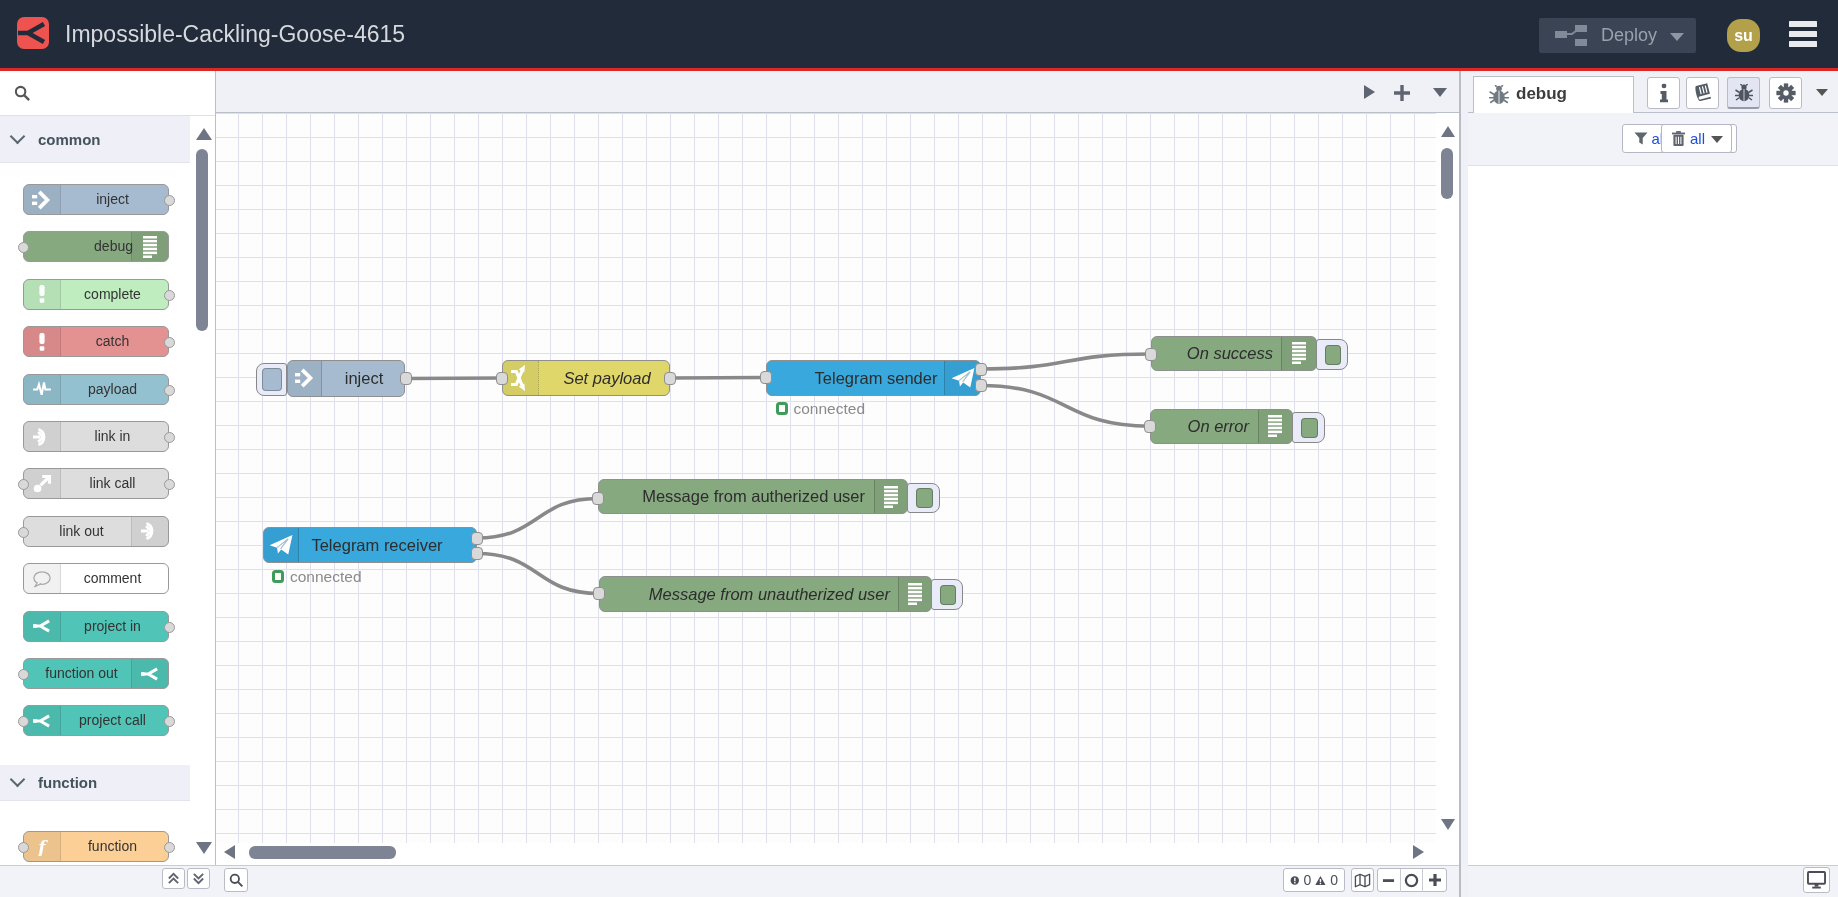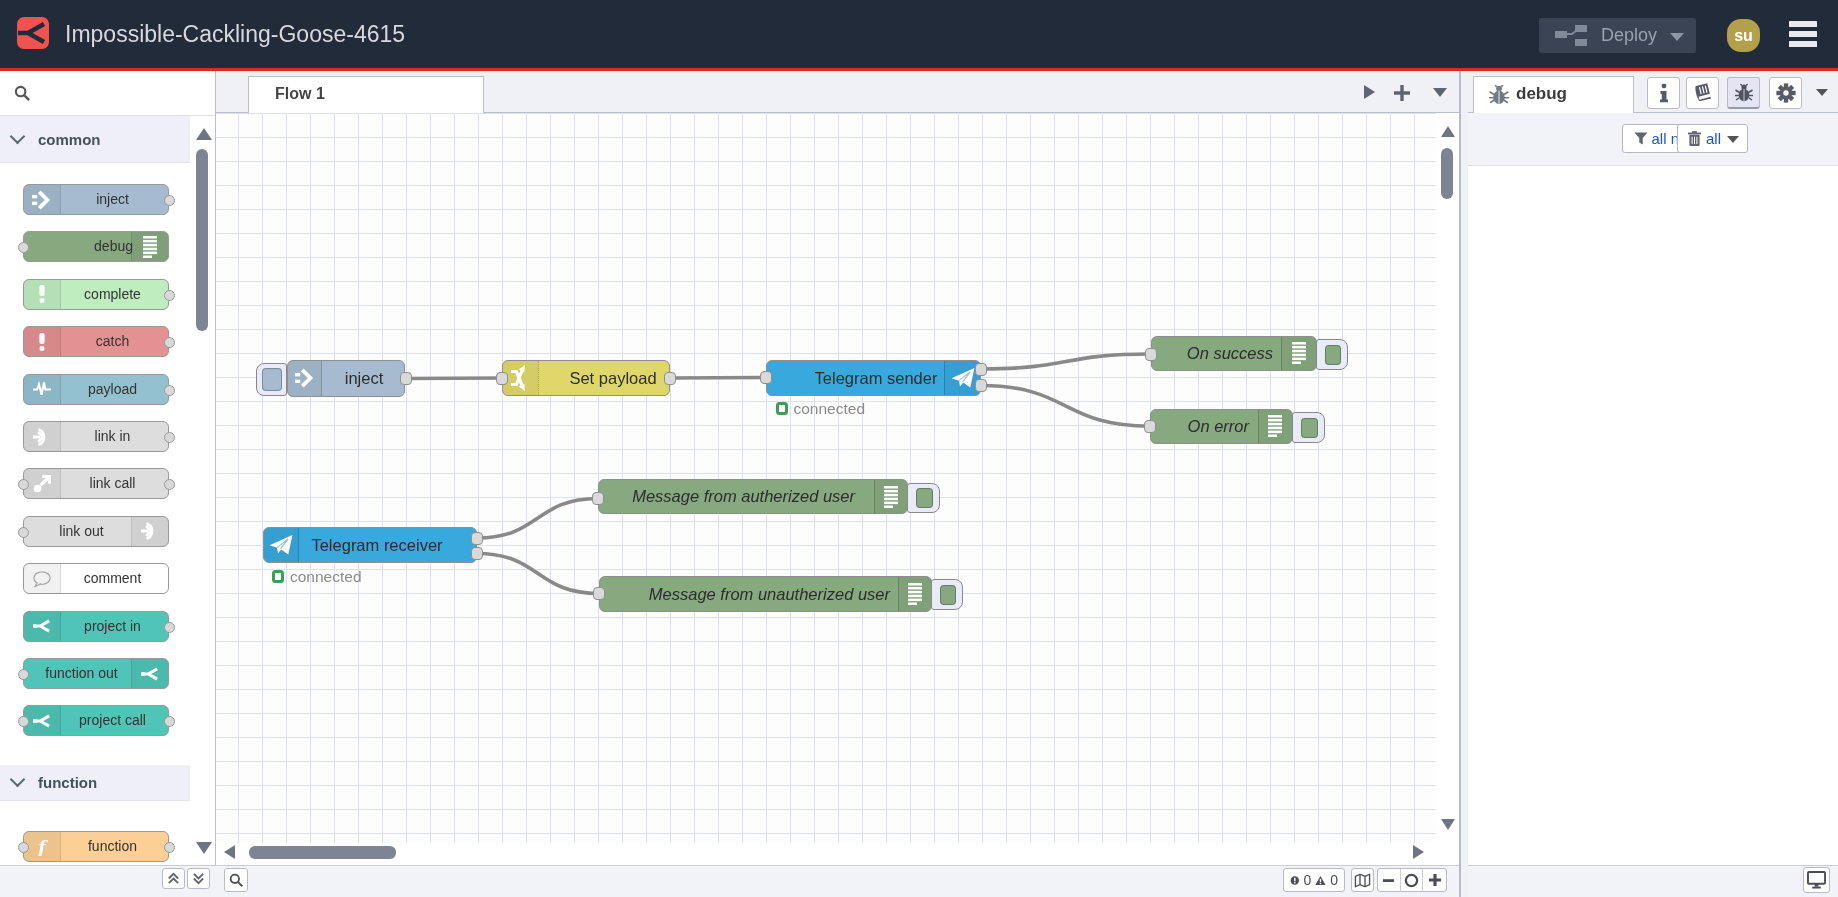--- a/index.html
+++ b/index.html
@@ -261,23 +261,20 @@
         <span class="pal-port" style="right:-6.5px; top:10px;"></span>
       </div>
     </div>
 <div class="abs" id="palette-border"></div>
 
 <div class="abs tri" style="left:196px; top:128px; border-left:8px solid transparent; border-right:8px solid transparent; border-bottom:12px solid #6e7484;"></div>
 <div class="abs sb-thumb" style="left:196px; top:149px; width:12px; height:182px;"></div>
 <div class="abs tri" style="left:196px; top:842px; border-left:8px solid transparent; border-right:8px solid transparent; border-top:12px solid #6e7484;"></div>
 
 <div class="abs" id="tabbar"></div>
-<div class="abs" id="flow-tab">
-  <span class="tlabel">Flow 1</span>
-</div>
 <div class="abs tri" style="left:1364px; top:85px; border-top:7px solid transparent; border-bottom:7px solid transparent; border-left:11px solid #5f6570;"></div>
 <svg class="abs" style="left:1392px; top:83px;" width="20" height="20" viewBox="0 0 20 20">
   <path d="M10 2 V18 M2 10 H18" stroke="#5f6570" stroke-width="3.4"></path>
 </svg>
 <div class="abs tri" style="left:1433px; top:88px; border-left:7px solid transparent; border-right:7px solid transparent; border-top:9px solid #5f6570;"></div>
 
 <div class="abs" id="canvas"></div>
 <svg class="abs" id="wire-svg">
       <path d="M 189.5 265.5 C 239.68 265.5, 235.82 265, 286 265" stroke="#898989" stroke-width="3.6" fill="none" stroke-linecap="round"></path>
       <path d="M 454 265 C 503.92 265, 500.08 264.5, 550 264.5" stroke="#898989" stroke-width="3.6" fill="none" stroke-linecap="round"></path>
@@ -305,21 +302,21 @@
         <div class="icon-region" style="width:35.5px; left:0;border-right:1px dotted rgba(0,0,0,0.18); border-radius:4.5px 0 0 4.5px;">
           <svg width="19" height="28" viewBox="0 0 19 28">
             <g stroke="#fff" stroke-width="3.2" fill="none">
               <path d="M0.5 20.5 H5.8 L11.5 6.8"></path>
               <path d="M0.5 7.5 H5.8 L11.5 21.2"></path>
             </g>
             <polygon points="14.6,0.8 13.8,8.6 8.3,5.4" fill="#fff"></polygon>
             <polygon points="14.6,27.2 13.8,19.4 8.3,22.6" fill="#fff"></polygon>
           </svg>
         </div>
-        <span class="nlabel" style="line-height:34px;left:110px; transform:translateX(-50%);">Set payload</span>
+        <span class="nlabel" style="line-height:34px;font-style:italic;left:104px; transform:translateX(-50%);">Set payload</span>
       </div>
       <div class="port" style="left:496px; top:371.5px;"></div>
       <div class="port" style="left:664px; top:371.5px;"></div>
       <div class="flow-node" style="left:766px; top:359.5px; width:215px; height:36px; background:#38a8dd;">
         <div class="icon-region" style="width:36px; right:0;border-left:1px solid rgba(0,0,0,0.18); border-radius:0 4.5px 4.5px 0;">
           <svg width="25" height="22" viewBox="0 0 22 20">
             <path d="M0.6 10.2 L21.4 1 L17.6 18.6 L11.2 14 L8.2 17.8 L7.4 12.4 Z" fill="#fff"></path>
             <path d="M7.4 12.4 L17.6 4.4 L10.6 13.5" fill="none" stroke="rgba(0,70,120,0.35)" stroke-width="1.1"></path>
           </svg>
         </div>
@@ -381,21 +378,21 @@
         <div class="icon-region" style="width:33.5px; right:0;border-left:1px solid rgba(0,0,0,0.18); border-radius:0 4.5px 4.5px 0;">
           <svg width="17" height="22" viewBox="0 0 17 22">
             <rect x="1.5" y="0" width="14" height="2.5" fill="#fff"></rect>
             <rect x="1.5" y="3.9" width="14" height="2.5" fill="#fff"></rect>
             <rect x="1.5" y="7.8" width="14" height="2.5" fill="#fff"></rect>
             <rect x="1.5" y="11.7" width="14" height="2.5" fill="#fff"></rect>
             <rect x="1.5" y="15.6" width="14" height="2.5" fill="#fff"></rect>
             <rect x="1.5" y="19.5" width="9" height="2.5" fill="#fff"></rect>
           </svg>
         </div>
-        <span class="nlabel" style="line-height:33px;font-style:italic;right:52px;margin-left:28px;">Message from autherized user</span>
+        <span class="nlabel" style="line-height:33px;right:42px;margin-left:28px;">Message from autherized user</span>
       </div>
       <div class="node-btn" style="left:907px; top:482.5px; width:32.5px; height:30px; border-radius:3px 8px 8px 3px;">
         <div class="inner" style="left:8px; right:6px; top:4.5px; bottom:4px; background:#87a980;"></div>
       </div>
       <div class="port" style="left:592px; top:492px;"></div>
       <div class="flow-node" style="left:599px; top:575.5px; width:332.5px; height:36px; background:#87a980;">
         <div class="icon-region" style="width:32.5px; right:0;border-left:1px solid rgba(0,0,0,0.18); border-radius:0 4.5px 4.5px 0;">
           <svg width="17" height="22" viewBox="0 0 17 22">
             <rect x="1.5" y="0" width="14" height="2.5" fill="#fff"></rect>
             <rect x="1.5" y="3.9" width="14" height="2.5" fill="#fff"></rect>
@@ -526,21 +523,21 @@
 </div>
 <div class="abs caret" style="left:1816px; top:89px;"></div>
 <div class="abs" id="side-filterrow"></div>
 <div class="abs drop-btn" style="left:1621.5px; width:115px;">
   <svg style="position:absolute; left:11px; top:7px;" width="14" height="13" viewBox="0 0 16 15">
     <path d="M0.5 0.5 H15.5 L10 7 V14.5 L6 12 V7 Z" fill="#5f6670"></path>
   </svg>
   <span class="dtext" style="left:29px;">all nodes</span>
   <span class="caret" style="right:8px; top:11px;"></span>
 </div>
-<div class="abs drop-btn" style="left:1661px; width:71px;margin-left:16px;">
+<div class="abs drop-btn" style="left:1661px; width:71px;">
   <svg style="position:absolute; left:10px; top:6px;" width="13" height="15" viewBox="0 0 14 16">
     <rect x="1.5" y="4" width="11" height="12" rx="1" fill="#5f6670"></rect>
     <rect x="0" y="1.6" width="14" height="2" fill="#5f6670"></rect>
     <rect x="4.5" y="0" width="5" height="2" fill="#5f6670"></rect>
     <path d="M4.4 6 V14 M7 6 V14 M9.6 6 V14" stroke="#fff" stroke-width="1.1"></path>
   </svg>
   <span class="dtext" style="left:28px;">all</span>
   <span class="caret" style="right:8px; top:11px;"></span>
 </div>
 <div class="abs" id="side-body"></div>

